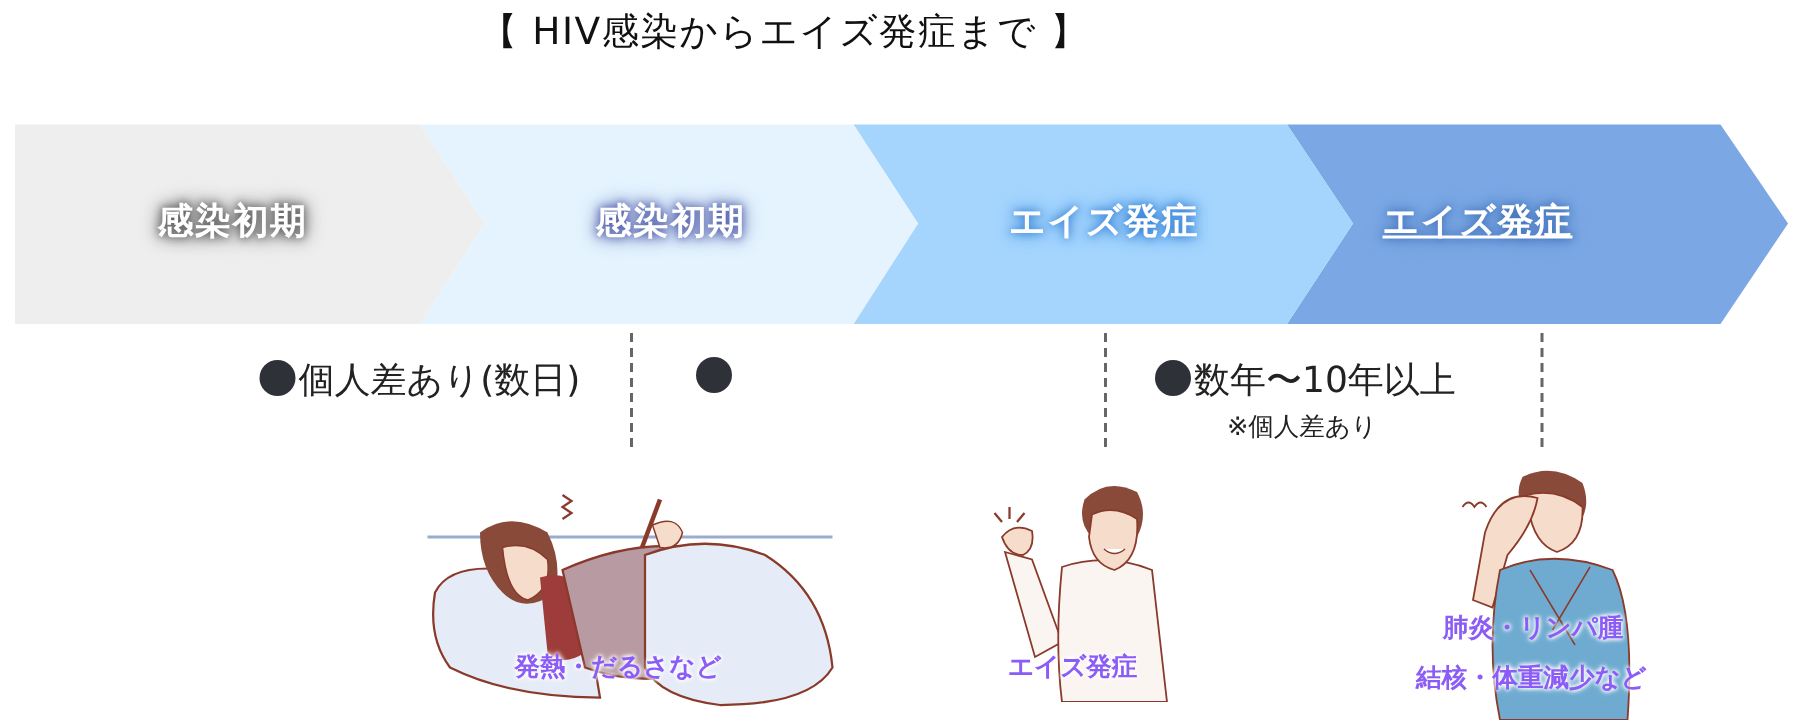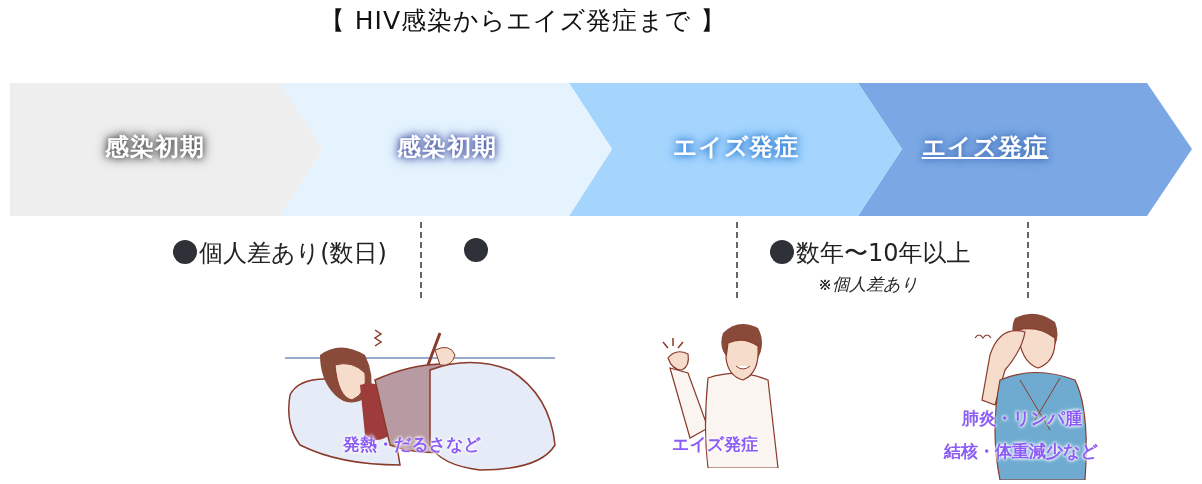--- a/index.html
+++ b/index.html
@@ -44,21 +44,21 @@
 
 <div class="dur" style="left:173px;">
   <span class="dot"></span><span>個人差あり(数日)</span>
 </div>
 <div class="dur" style="left:464px;">
   <span class="dot"></span>
 </div>
 <div class="dur" style="left:770px;">
   <span class="dot"></span><span>数年〜10年以上</span>
 </div>
-<div class="note" style="left:818px;font-style:italic;">※個人差あり</div>
+<div class="note" style="left:818px;">※個人差あり</div>
 
 <svg class="illus" style="left:280px; top:325px;" width="280" height="150" viewBox="0 0 280 150">
   <line x1="5" y1="33" x2="275" y2="33" stroke="#9aaccd" stroke-width="2"></line>
   <path d="M10,70 Q20,50 60,55 L110,80 L120,140 Q60,140 20,120 Q5,100 10,70 Z" fill="#e6ecf7" stroke="#8a3a2a" stroke-width="1.5"></path>
   <path d="M40,30 Q60,15 85,30 Q95,50 90,70 Q70,85 55,70 Q40,55 40,30 Z" fill="#8a4a3a"></path>
   <path d="M55,40 Q72,35 85,48 Q88,68 72,75 Q58,72 55,40 Z" fill="#f6dccb" stroke="#8a3a2a" stroke-width="1"></path>
   <path d="M80,60 Q95,55 105,65 L110,110 Q95,120 85,110 Z" fill="#9e3b3b"></path>
   <path d="M95,55 Q140,35 180,40 L195,120 Q150,135 110,120 Z" fill="#b89aa2" stroke="#8a3a2a" stroke-width="1.5"></path>
   <path d="M150,45 Q190,30 230,45 Q270,70 275,120 Q260,145 200,145 Q160,140 150,120 Z" fill="#e6ecf7" stroke="#8a3a2a" stroke-width="1.5"></path>
   <line x1="160" y1="8" x2="148" y2="40" stroke="#8a3a2a" stroke-width="3"></line>

